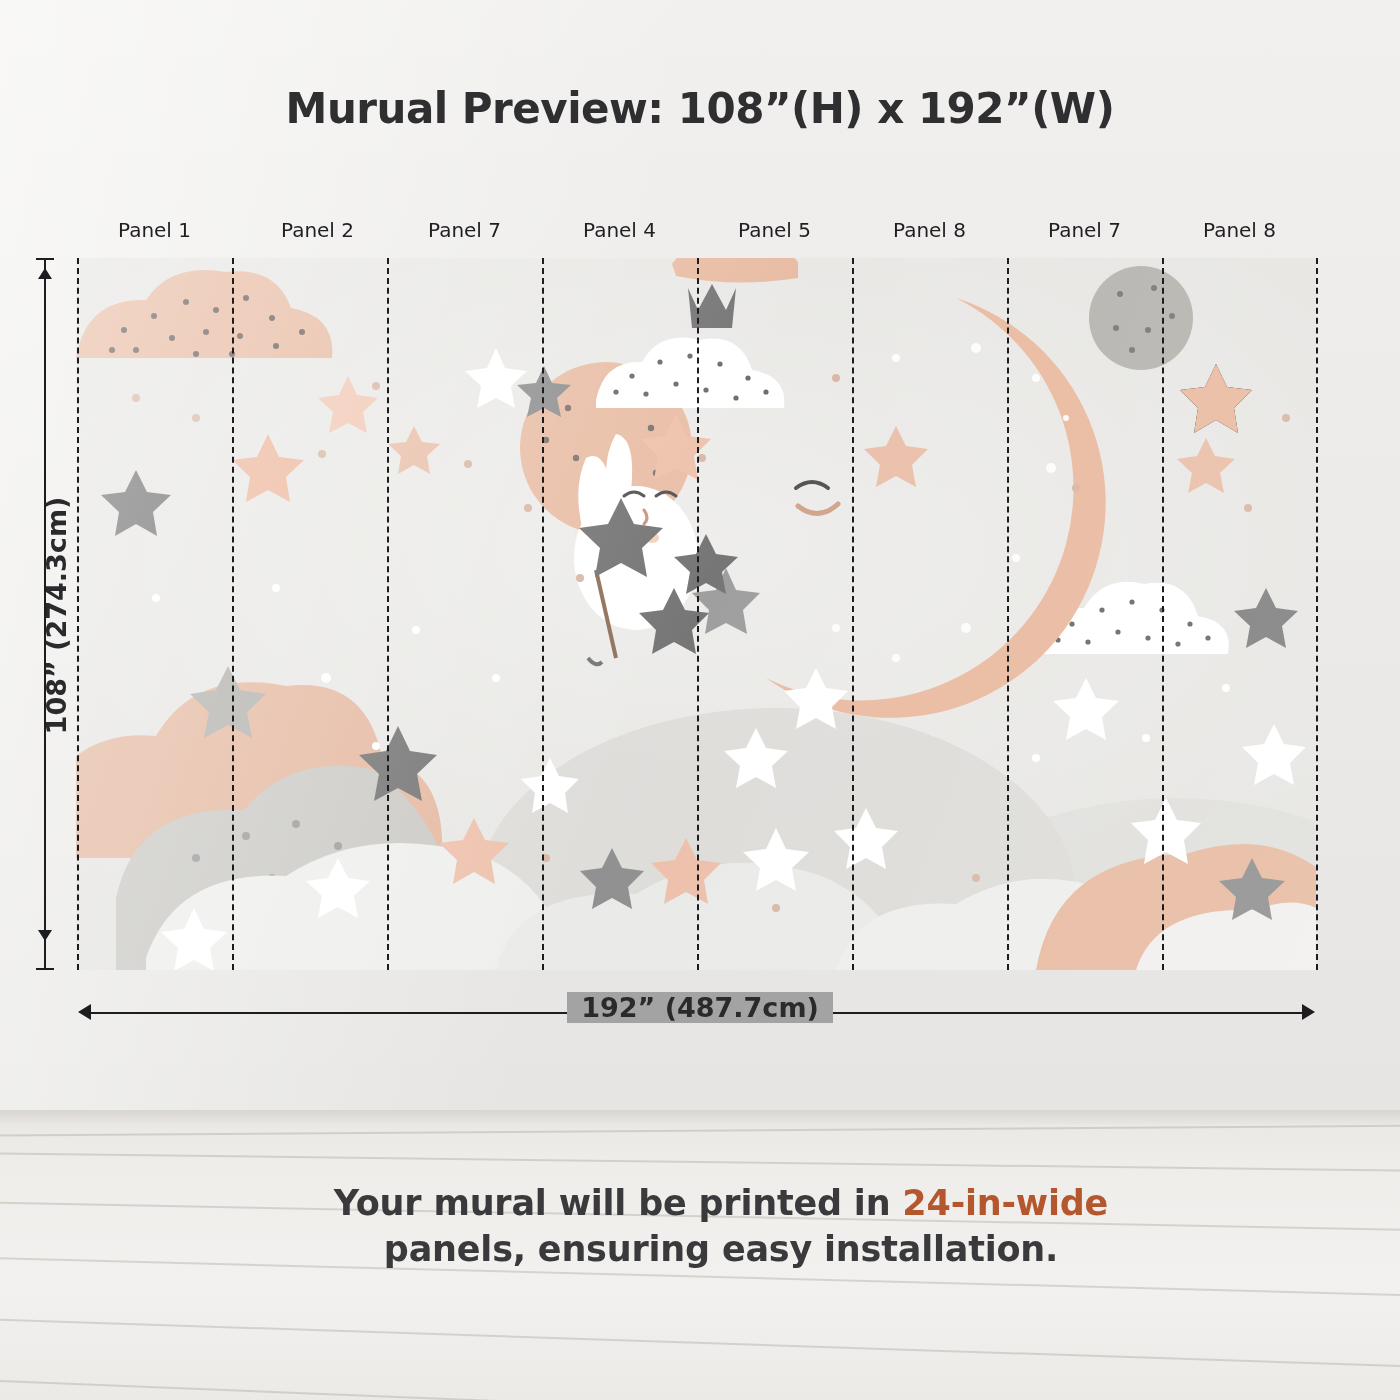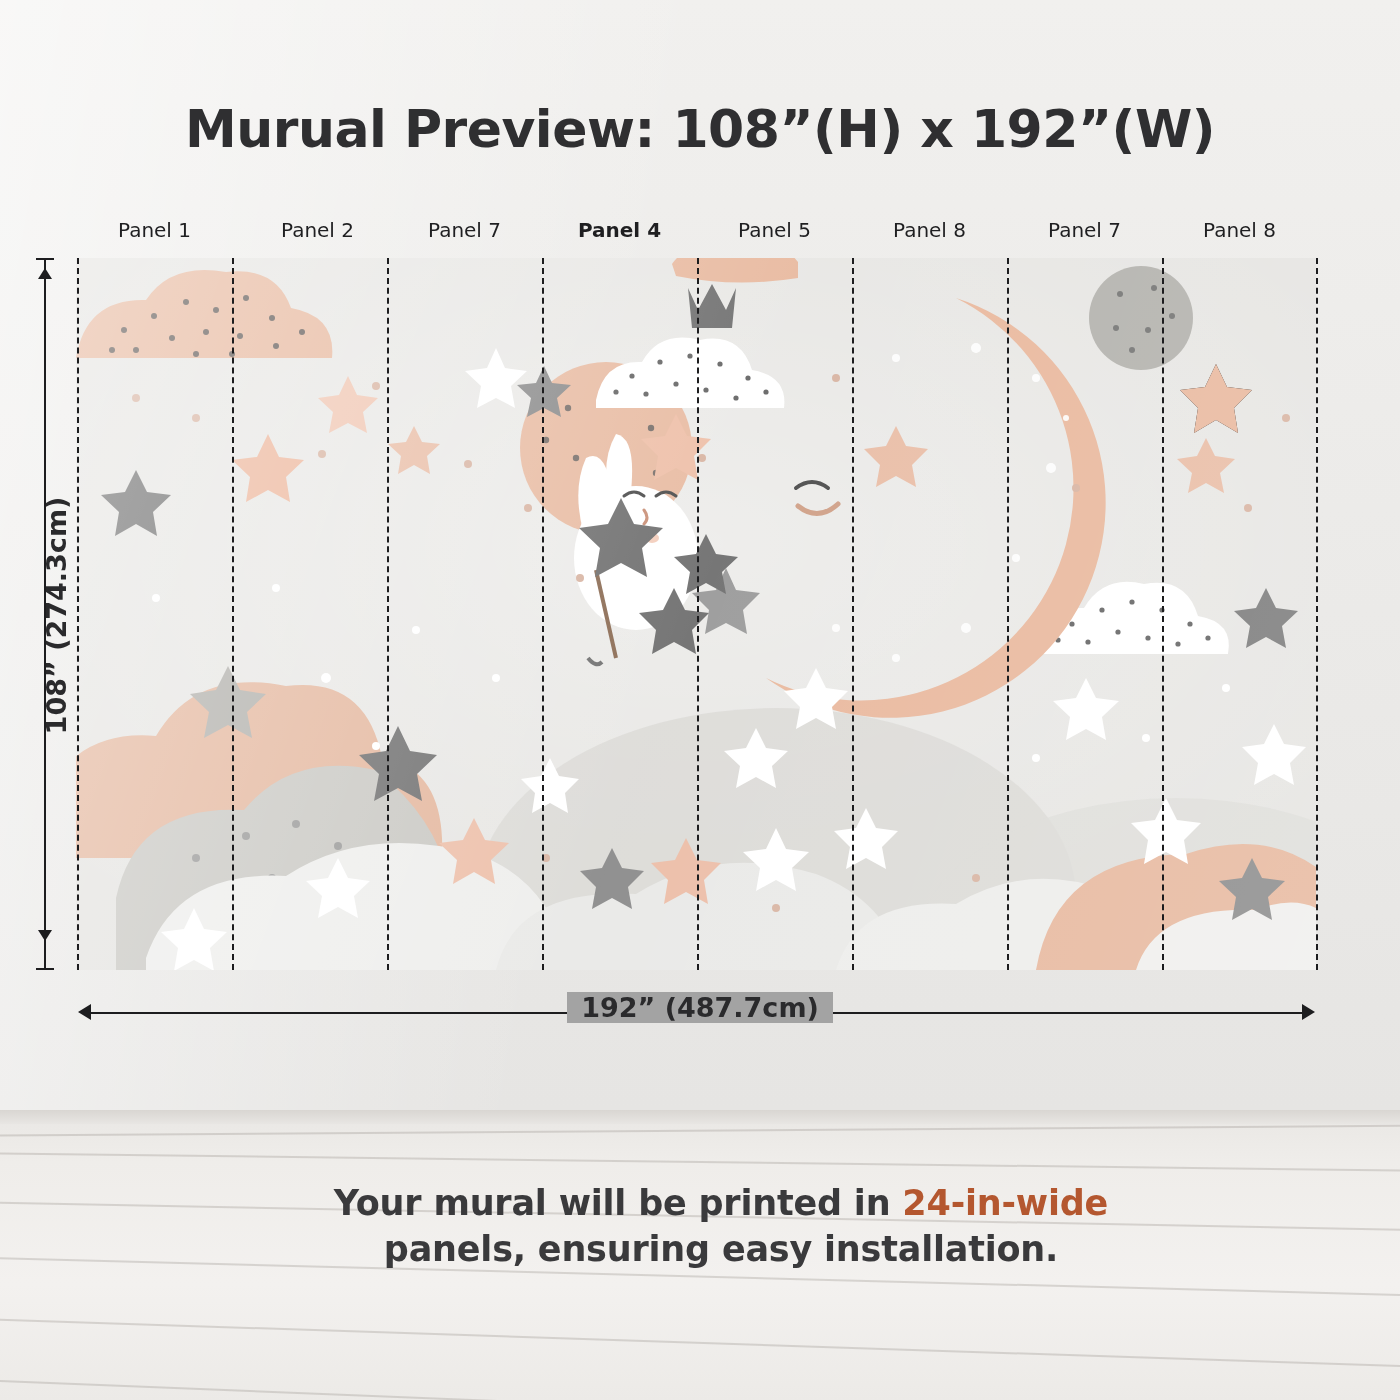--- a/index.html
+++ b/index.html
@@ -44,22 +44,22 @@
     text-align:center;
     color:#3a3a3c;
     font-size:35px;font-weight:bold;line-height:1.32;
     letter-spacing:-0.2px;
     padding-left:21px;
   }
   .hl{color:#b4572f;}
 
   
   .title{
-    position:absolute;left:0;top:99px;width:1400px;text-align:center;
-    font-size:52px;font-weight:bold;color:#2f2f31;letter-spacing:-0.5px;
+    position:absolute;left:0;top:84px;width:1400px;text-align:center;
+    font-size:42px;font-weight:bold;color:#2f2f31;letter-spacing:-0.5px;
   }
 
   
   .mural{
     position:absolute;left:76px;top:258px;width:1240px;height:712px;
     overflow:hidden;
     background:linear-gradient(170deg,#e8e7e4 0%,#e3e2df 40%,#e2e1de 100%);
   }
   .mural-overlay{
     position:absolute;left:0;top:0;width:100%;height:100%;
@@ -323,21 +323,21 @@
         </g>
       </g>
       <rect x="0" y="0" width="1240" height="712" fill="none"></rect>
     </svg>
     <div class="mural-overlay"></div>
   </div>
 
   <div class="panel-label" style="left:77px;">Panel 1</div>
   <div class="panel-label" style="left:240px;">Panel 2</div>
   <div class="panel-label" style="left:387px;">Panel 7</div>
-  <div class="panel-label" style="left:542px;font-weight:bold;">Panel 4</div>
+  <div class="panel-label" style="left:542px;">Panel 4</div>
   <div class="panel-label" style="left:697px;">Panel 5</div>
   <div class="panel-label" style="left:852px;">Panel 8</div>
   <div class="panel-label" style="left:1007px;">Panel 7</div>
   <div class="panel-label" style="left:1162px;">Panel 8</div>
 
   <div class="divider" style="left:77px;"></div>
   <div class="divider" style="left:232px;"></div>
   <div class="divider" style="left:387px;"></div>
   <div class="divider" style="left:542px;"></div>
   <div class="divider" style="left:697px;"></div>

